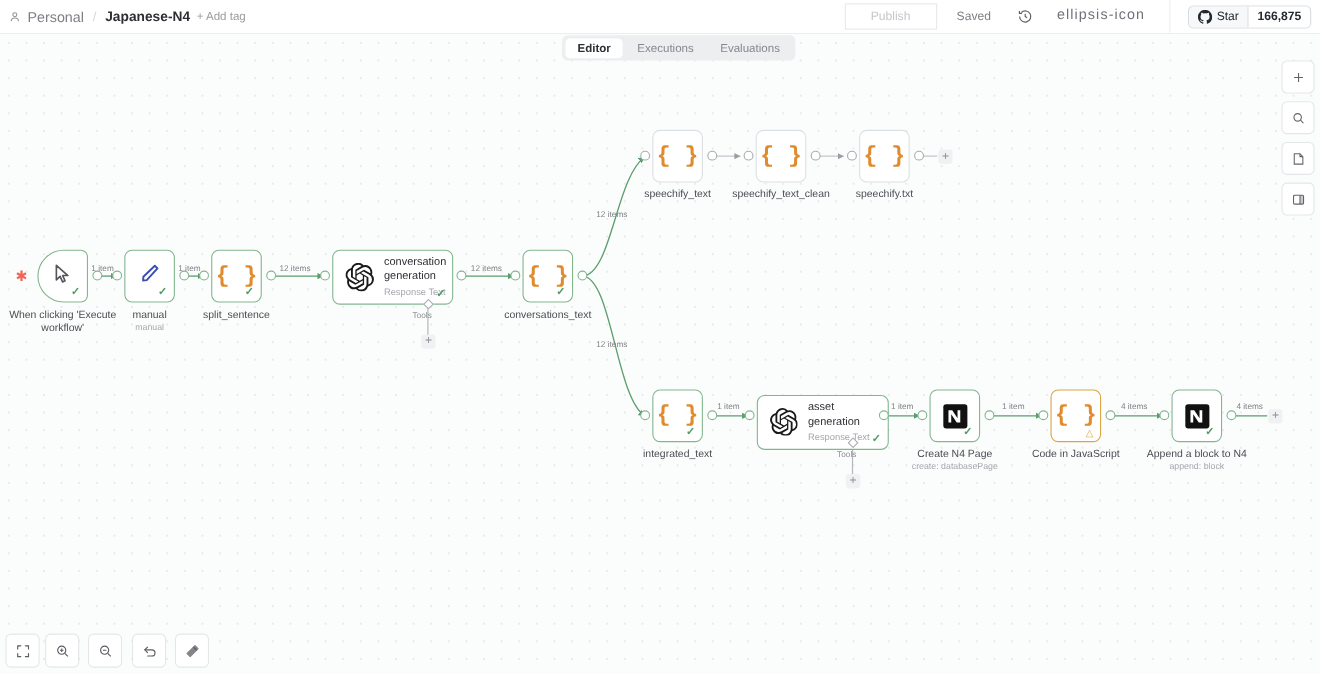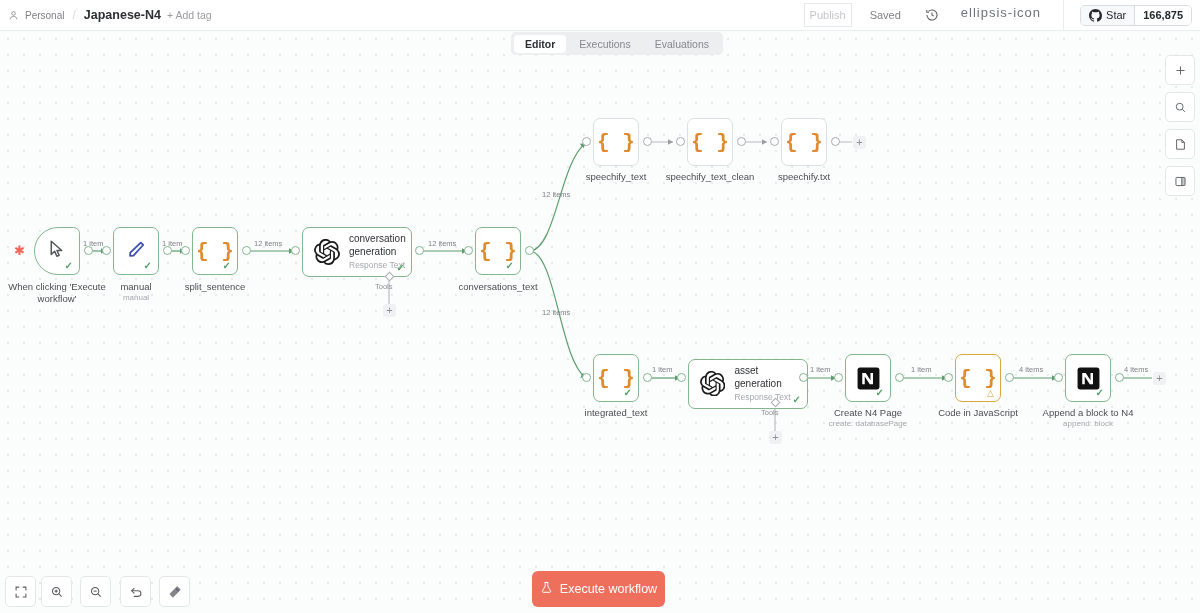--- a/index.html
+++ b/index.html
@@ -10,29 +10,29 @@
   }
 
   
   .header {
     position: absolute; top: 0; left: 0; width: 1200px; height: 31px;
     background: #ffffff; display: flex; align-items: center;
     border-bottom: 1px solid #ebeef0;
   }
   .bc { display: flex; align-items: center; padding-left: 8px; gap: 6px; }
   .person-icon { width: 11px; height: 11px; color: #909399; display:flex; }
-  .bc-personal { font-size: 10px; color: #7d7f85; }
+  .bc-personal { font-size: 13px; color: #7d7f85; }
   .bc-sep { font-size: 12px; color: #d5d8dc; margin: 0 2px; }
   .bc-title { font-size: 12.5px; color: #2d2f34; font-weight: bold; }
   .add-tag { font-size: 10.5px; color: #9a9ca1; margin-left: 0; }
 
   .hdr-right { margin-left: auto; display: flex; align-items: center; height: 100%; }
   .publish-btn {
     font-size: 11px; color: #c4c6cb; border: 1px solid #e6e8ea;
-    border-radius: 0; padding: 5px 5px; background: #fff;
+    border-radius: 0; padding: 5px 23px; background: #fff;
   }
   .saved-txt { font-size: 11px; color: #7d7f85; margin-left: 18px; }
   .hist-icon { margin-left: 24px; width: 14px; height: 14px; color: #5b5d63; display:flex;}
   .dots-btn { margin-left: 22px; font-size: 13px; color: #70727a; letter-spacing: 1px; line-height: 6px; padding-bottom:5px;}
   .gh-divider { width: 1px; height: 31px; background: #ebeef0; margin-left: 22px; }
   .gh-wrap { display: flex; align-items: stretch; margin-left: 16px; margin-right: 8px;
              border: 1px solid #d9dde1; border-radius: 5px; overflow: hidden; height: 21px; }
   .gh-star { display: flex; align-items: center; gap: 4px; background: #f6f8fa;
              padding: 0 8px; font-size: 11px; color: #24292f; font-weight: normal; }
   .gh-count { display: flex; align-items: center; background: #fff; padding: 0 8px;
@@ -442,23 +442,14 @@
         <path d="M5.8 3.8 3 6.6l2.8 2.8"></path>
       </svg>
   </div>
   <div class="btool" style="left:159px;">
     <svg width="14" height="14" viewBox="0 0 16 16" fill="none" stroke="currentColor" stroke-width="1.2" stroke-linejoin="round">
         <path d="M10.6 2.2 13.8 5.4 5.6 13.6 2.4 10.4z" fill="currentColor" opacity="0.75"></path>
         <path d="M9 3.8 12.2 7"></path>
       </svg>
   </div>
 
-  <div class="exec-btn">
-    <span>
-      <svg width="13" height="13" viewBox="0 0 16 16" fill="none" stroke="#fff" stroke-width="1.2" stroke-linejoin="round">
-        <path d="M6.4 1.8v4.4L3 12.4a1 1 0 0 0 .9 1.5h8.2a1 1 0 0 0 .9-1.5L9.6 6.2V1.8z"></path>
-          <path d="M5.6 1.8h4.8"></path>
-      </svg>
-    </span>
-    <span>Execute workflow</span>
-  </div>
 
 </div>
 
 </body></html>

